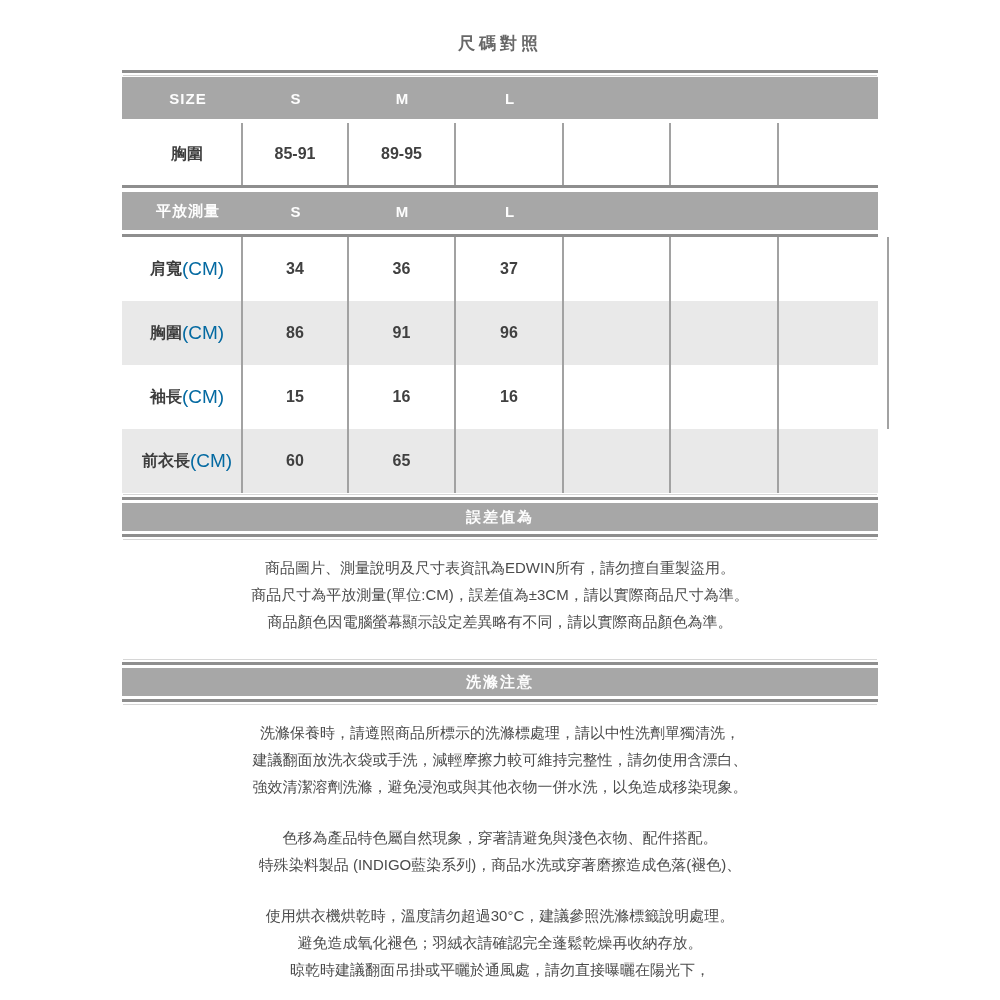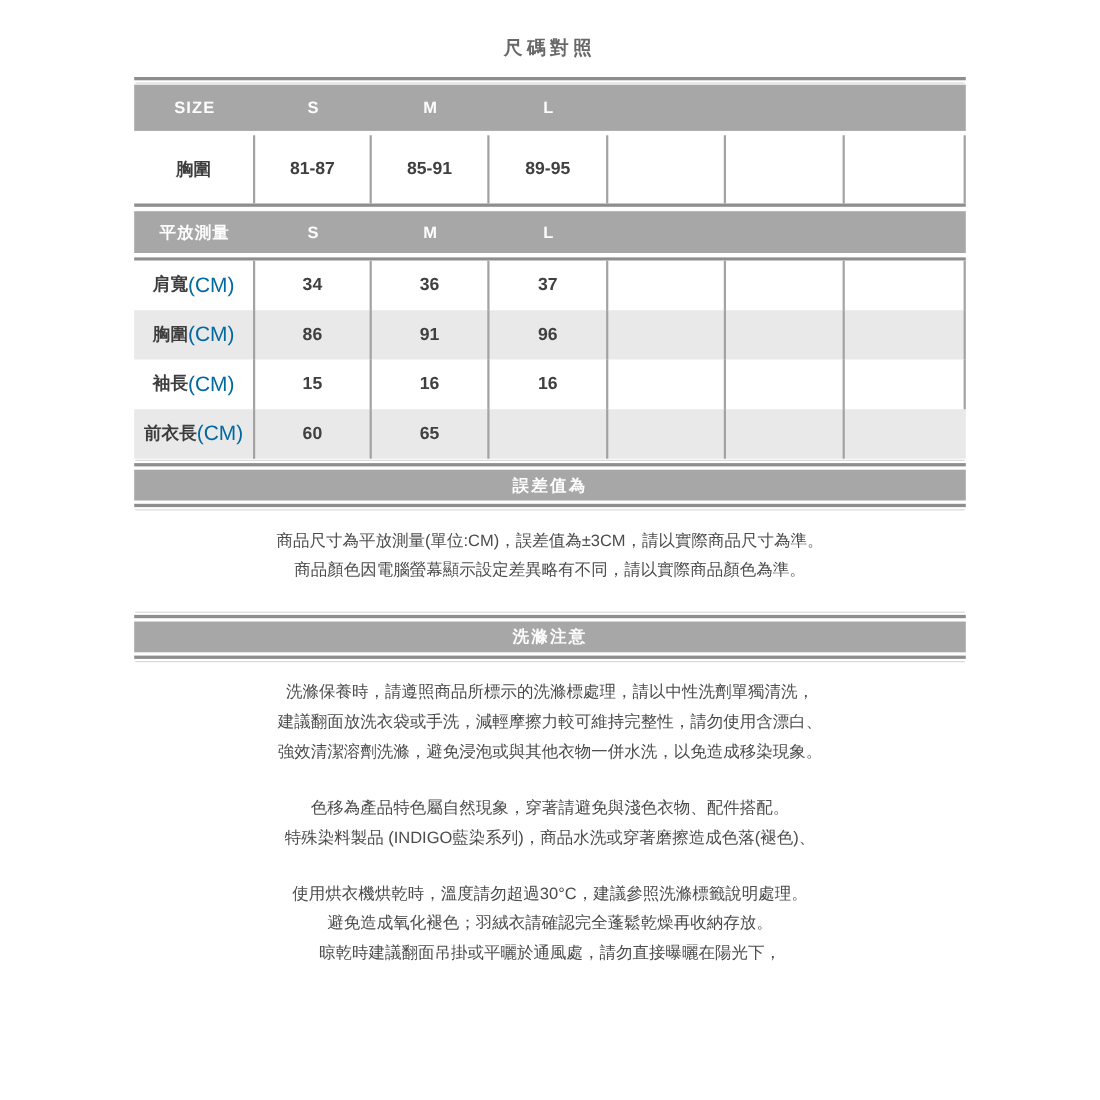--- a/index.html
+++ b/index.html
@@ -29,39 +29,40 @@
   }
   .rule {
     height: 3px;
     background: #8e8e8e;
   }
   .sh-below { box-shadow: 0 4px 0 -1px #d6d6d6; }
   .sh-above { box-shadow: 0 -4px 0 -1px #d6d6d6; }
   .trow {
     display: grid;
     grid-template-columns: 110px 106px 107px 108px 107px 108px 110px;
+    padding-left: 11px;
   }
   .thead {
     background: #a7a7a7;
     color: #fdfdfd;
   }
   .thead.h1 { height: 42px; margin: 4px 0; }
   .thead.h2 { height: 38px; margin: 4px 0; }
   .thead .hcell {
     display: flex;
     align-items: center;
     justify-content: center;
     font-size: 15px;
     font-weight: bold;
     letter-spacing: 1px;
   }
   .tbody { background: #ffffff; }
   .tbody.alt { background: #e9e9e9; }
   .tbody.chest { height: 62px; }
-  .tbody.meas { height: 45px; }
+  .tbody.meas { height: 64px; }
   .tbody .cell {
     display: flex;
     align-items: center;
     justify-content: center;
     border-right: 2px solid #a2a2a2;
     font-size: 16px;
     font-weight: bold;
     color: #404040;
   }
   .cell .lab { font-size: 16px; font-weight: bold; color: #3d3d3d; }
@@ -108,21 +109,20 @@
       <div class="hcell">L</div>
       <div class="hcell"></div>
       <div class="hcell"></div>
       <div class="hcell"></div>
     </div>
 
     <div class="trow tbody chest">
       <div class="cell label">
           <span class="lab">胸圍</span>
         </div>
-      <div class="cell">81-87</div>
       <div class="cell">85-91</div>
       <div class="cell">89-95</div>
       <div class="cell"></div>
       <div class="cell"></div>
       <div class="cell"></div>
     </div>
 
     <div class="rule"></div>
 
     <div class="trow thead h2">
@@ -189,20 +189,21 @@
     </div>
   </div>
 
   <div class="bar-wrap after-table">
     <div class="rule sh-above"></div>
     <div class="section-bar">誤差值為</div>
     <div class="rule sh-below"></div>
   </div>
 
   <div class="note-block">
+    <div class="note-line">商品圖片、測量說明及尺寸表資訊為EDWIN所有，請勿擅自重製盜用。</div>
     <div class="note-line">商品尺寸為平放測量(單位:CM)，誤差值為±3CM，請以實際商品尺寸為準。</div>
     <div class="note-line">商品顏色因電腦螢幕顯示設定差異略有不同，請以實際商品顏色為準。</div>
   </div>
 
   <div class="bar-wrap washing-bar">
     <div class="rule sh-above"></div>
     <div class="section-bar">洗滌注意</div>
     <div class="rule sh-below"></div>
   </div>
 

